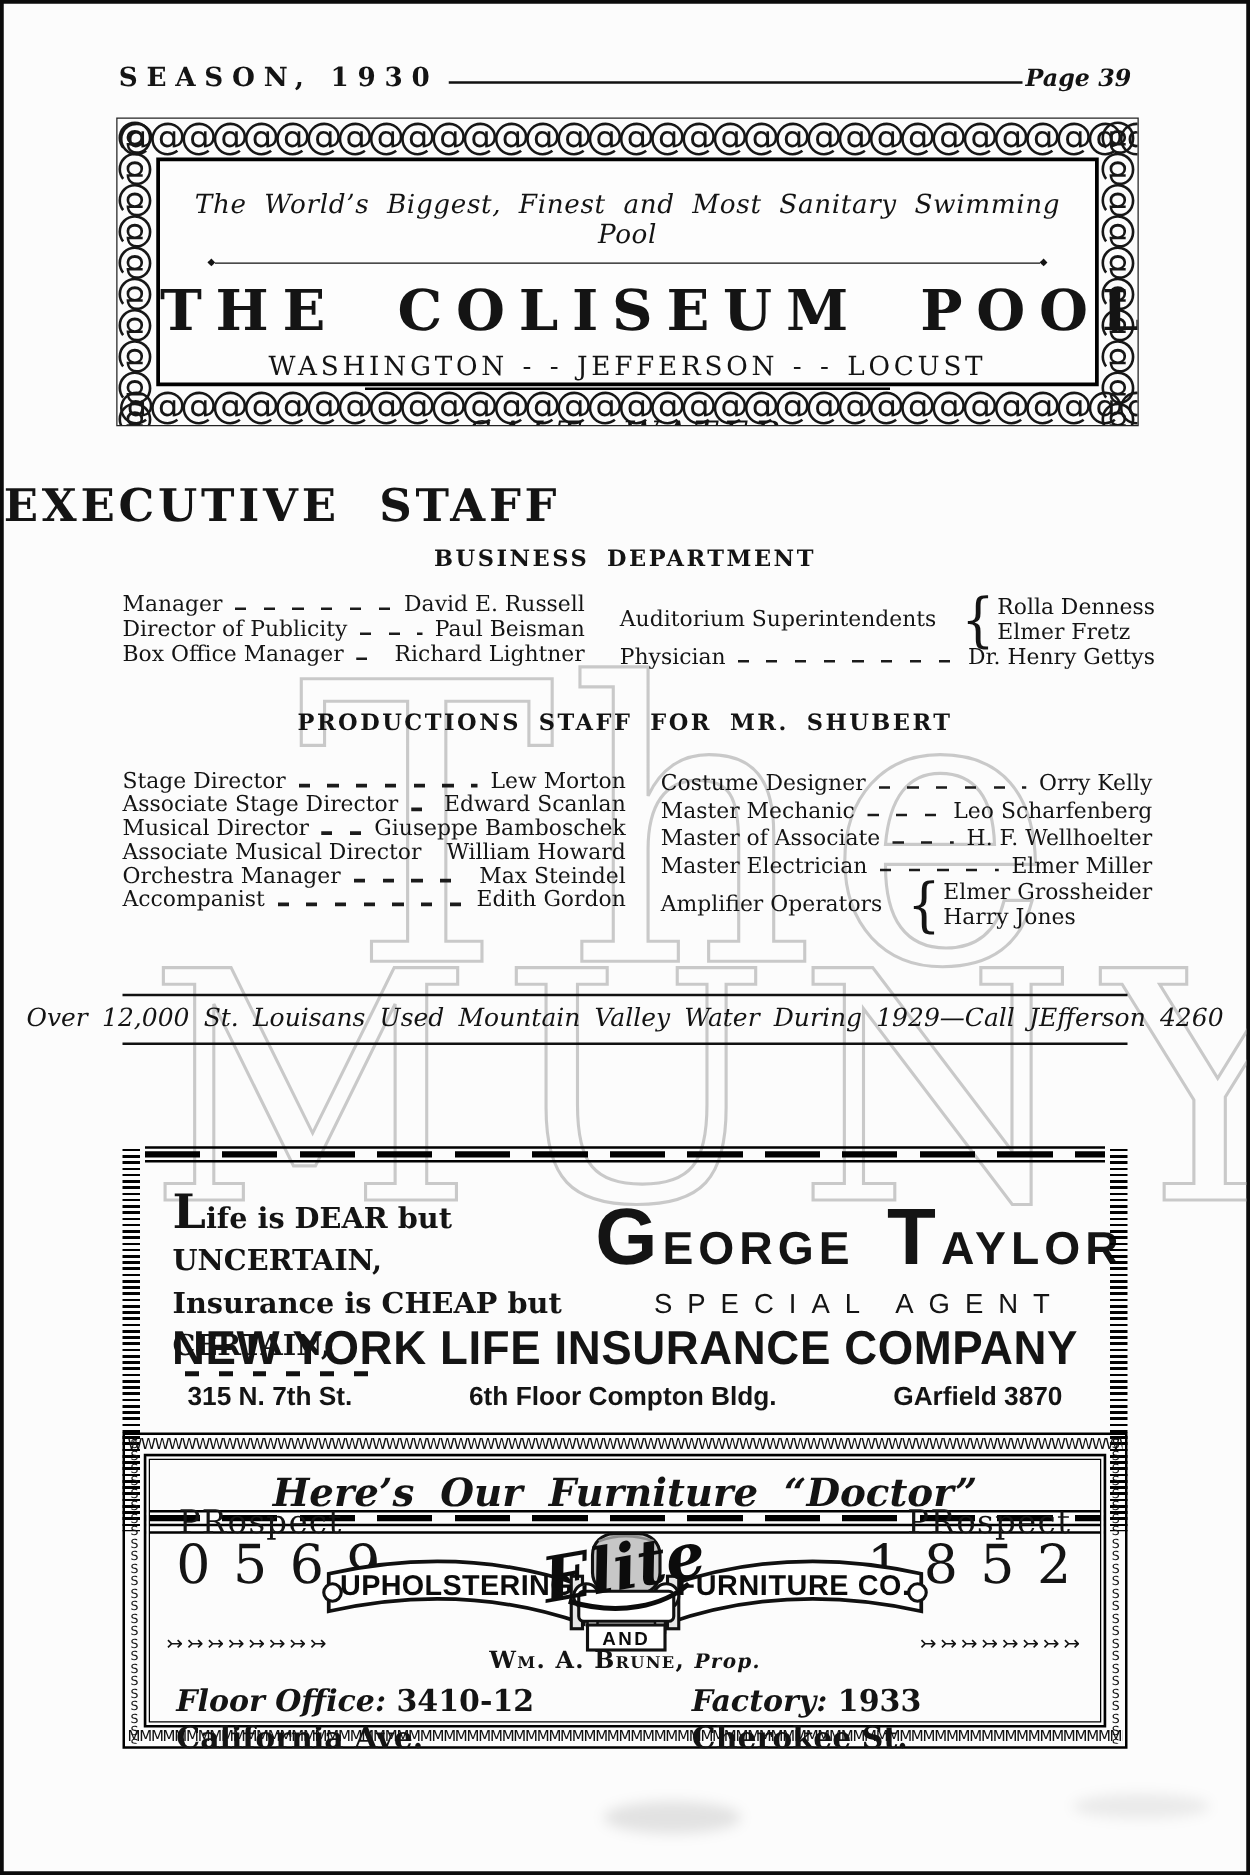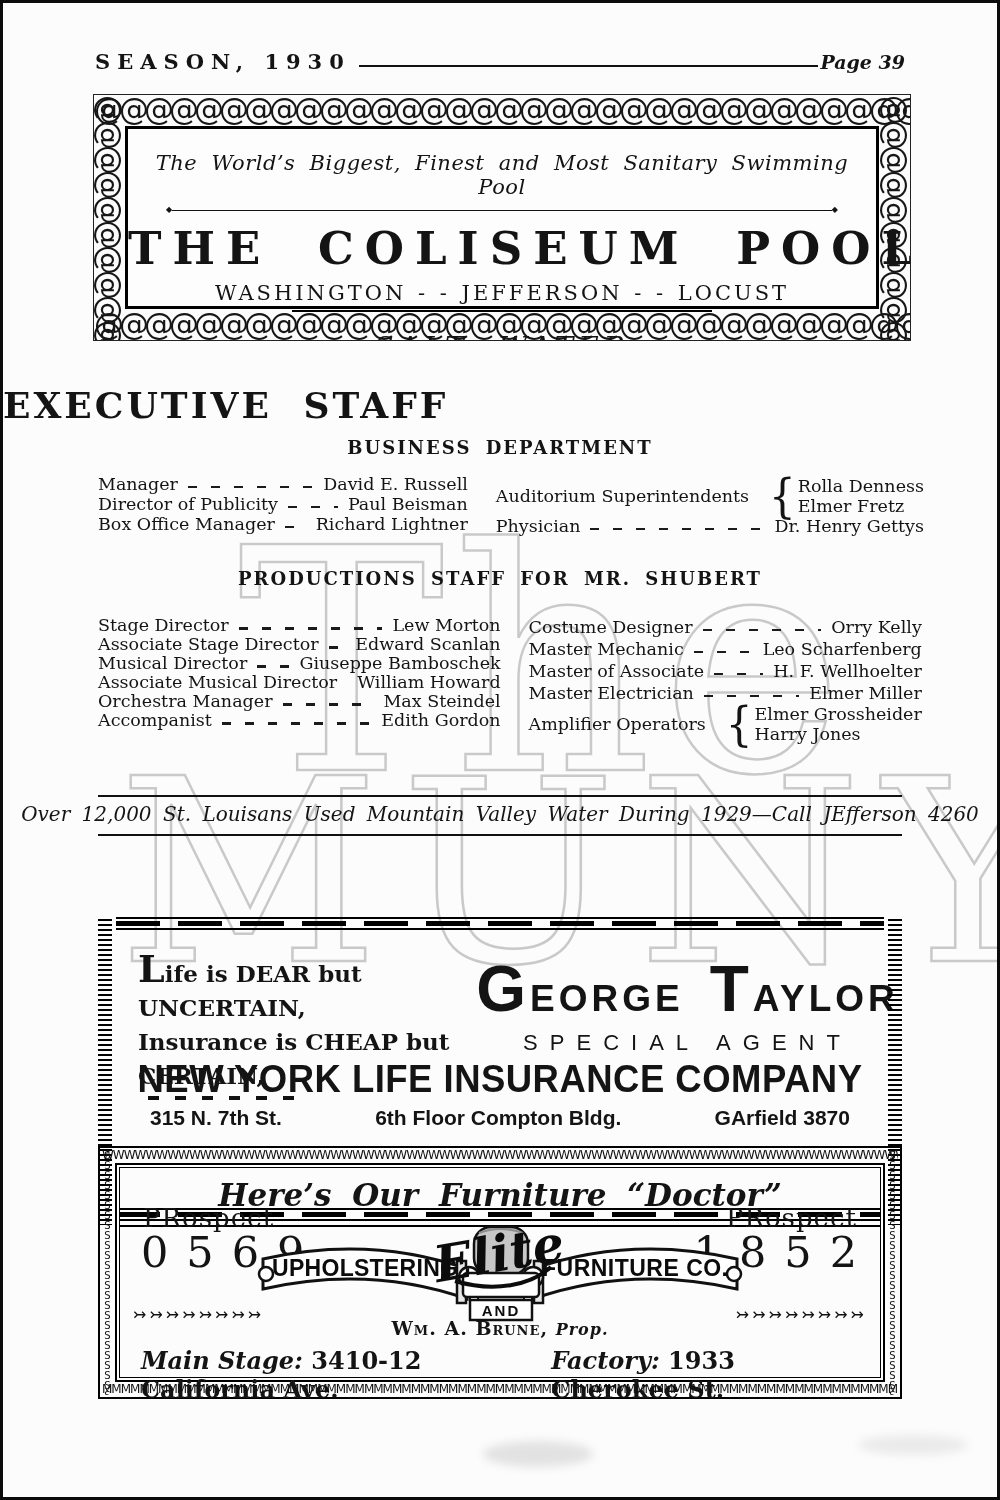--- a/index.html
+++ b/index.html
@@ -361,21 +361,21 @@
         <rect x="215" y="77" width="62" height="20" fill="#ffffff" stroke="#111" stroke-width="2.5"></rect>
         <text x="246" y="93" text-anchor="middle" style="font-weight:700; font-size:15px; letter-spacing:2px;" fill="#0c0c0c">AND</text>
       </svg>
 
       <div class="furn-prop">
         <span>Wm. A. Brune,</span>
         <i>Prop.</i>
       </div>
       <div class="furn-addr">
         <span>
-          <i>Main Stage:</i>
+          <i>Floor Office:</i>
           <span>3410-12 California Ave.</span>
         </span>
         <span>
           <i>Factory:</i>
           <span>1933 Cherokee St.</span>
         </span>
       </div>
     </div>
   </div>
 

